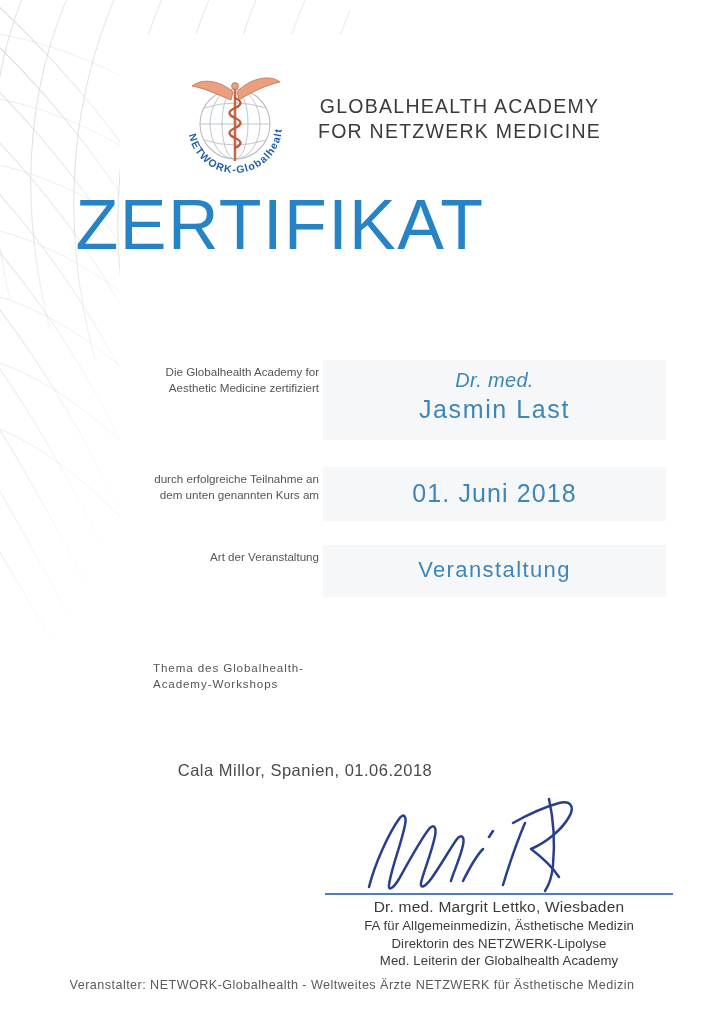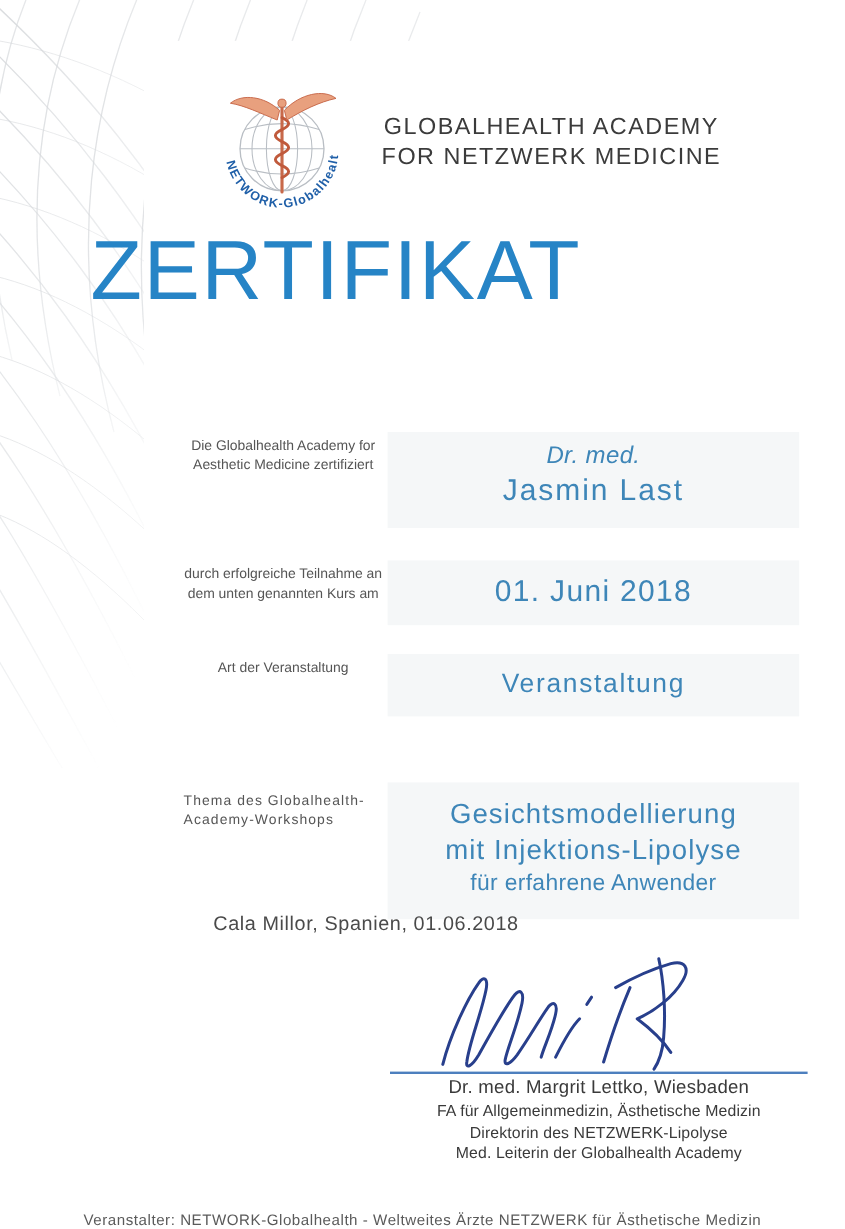--- a/index.html
+++ b/index.html
@@ -100,21 +100,21 @@
     align-items: flex-start;
   }
   .field-label {
     width: 166px;
     margin-left: 153px;
     flex: 0 0 166px;
     color: #555555;
     font-size: 11.6px;
     line-height: 15.5px;
     padding-top: 4px;
-    text-align: center;
+    text-align: right;
   }
   .field-label.spaced {
     letter-spacing: 0.9px;
     text-align: justify;
   }
   .field-label.spaced .lbl-line {
     display: block;
   }
   .field-value {
     flex: 1 1 auto;
@@ -233,21 +233,21 @@
     display: block;
     font-size: 13.2px;
     line-height: 17.5px;
     letter-spacing: 0.1px;
   }
 
   
   .footer {
     position: absolute;
     left: 0;
-    top: 1010px;
+    top: 978px;
     width: 704px;
     text-align: center;
     color: #5a5a5a;
     font-size: 12.6px;
     letter-spacing: 0.45px;
   }
 </style>
 </head>
 <body>
 
@@ -357,25 +357,20 @@
     <div class="field-row row-type">
       <div class="field-label">Art der Veranstaltung</div>
       <div class="field-value">Veranstaltung</div>
     </div>
 
     <div class="field-row row-topic">
       <div class="field-label spaced">
         <span class="lbl-line">Thema des Globalhealth-</span>
         <span class="lbl-line">Academy-Workshops</span>
       </div>
-      <div class="field-value">
-        <span class="topic-line1">Gesichtsmodellierung</span>
-        <span class="topic-line2">mit Injektions-Lipolyse</span>
-        <span class="topic-line3">für erfahrene Anwender</span>
-      </div>
     </div>
   </div>
 
   <div class="place-date">Cala Millor, Spanien, 01.06.2018</div>
 
   <div class="signature-block">
     <svg class="signature-mark" viewBox="0 0 230 100">
       <g fill="none" stroke="#283f8c" stroke-width="2.5" stroke-linecap="round" stroke-linejoin="round">
         <path d="M6,94 C12,70 26,40 36,26 C40,20 44,22 42,32 C38,52 28,76 26,92 C25,98 30,96 36,86 C46,68 58,46 66,36 C70,31 74,33 72,43 C68,62 60,80 58,90 C57,96 62,94 68,86 C78,72 88,54 94,46 C98,41 102,43 100,52 C97,66 90,80 88,88"></path>
         <path d="M100,88 C106,76 114,62 120,56"></path>

